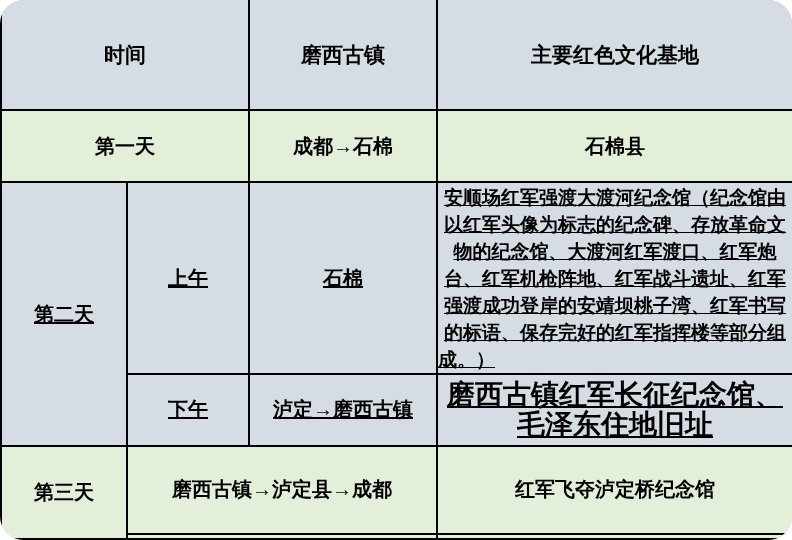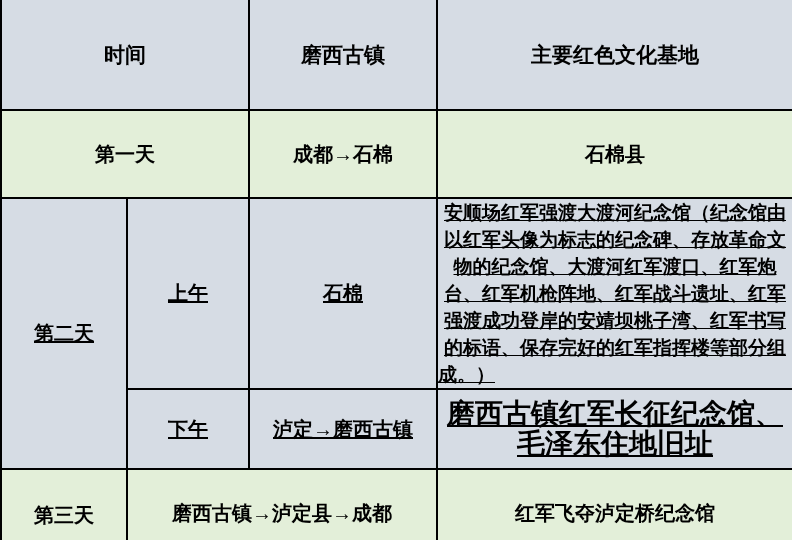--- a/index.html
+++ b/index.html
@@ -6,20 +6,21 @@
     margin: 0;
     padding: 0;
     background: #ffffff;
   }
   #stage {
     position: relative;
     width: 792px;
     height: 540px;
     overflow: hidden;
     background: #f0abfc;
+    border-radius: 24px;
   }
   table.itinerary {
     border-collapse: collapse;
     table-layout: fixed;
     width: 792px;
     height: 540px;
   }
   table.itinerary td {
     border: 2px solid #000000;
     text-align: center;
@@ -77,34 +78,34 @@
       <col style="width:356px">
     </colgroup>
 
     <tbody>
         <tr class="hdr-row" style="height:110px">
       <td colspan="2" class="edge-left">时间</td>
       <td>磨西古镇</td>
       <td>主要红色文化基地</td>
     </tr>
 
-    <tr style="height:88px">
+    <tr style="height:72px">
       <td colspan="2" class="edge-left bg-green body-cell">第一天</td>
       <td class="bg-green body-cell">成都→石棉</td>
       <td class="bg-green body-cell">石棉县</td>
     </tr>
 
     <tr style="height:189px">
       <td rowspan="2" class="edge-left bg-gray body-cell">第二天</td>
       <td class="bg-gray body-cell">上午</td>
       <td class="bg-gray body-cell">石棉</td>
       <td class="bg-gray longtext-cell">安顺场红军强渡大渡河纪念馆（纪念馆由以红军头像为标志的纪念碑、存放革命文物的纪念馆、大渡河红军渡口、红军炮台、红军机枪阵地、红军战斗遗址、红军强渡成功登岸的安靖坝桃子湾、红军书写的标语、保存完好的红军指挥楼等部分组成。）</td>
     </tr>
 
-    <tr style="height:80px">
+    <tr style="height:72px">
       <td class="bg-gray body-cell">下午</td>
       <td class="bg-gray body-cell">泸定→磨西古镇</td>
       <td class="bg-gray wraptext-cell">磨西古镇红军长征纪念馆、毛泽东住地旧址</td>
     </tr>
 
     <tr style="height:88px">
       <td rowspan="2" class="edge-left edge-bottom bg-green body-cell">第三天</td>
       <td colspan="2" class="bg-green body-cell">磨西古镇→泸定县→成都</td>
       <td class="bg-green body-cell">红军飞夺泸定桥纪念馆</td>
     </tr>

